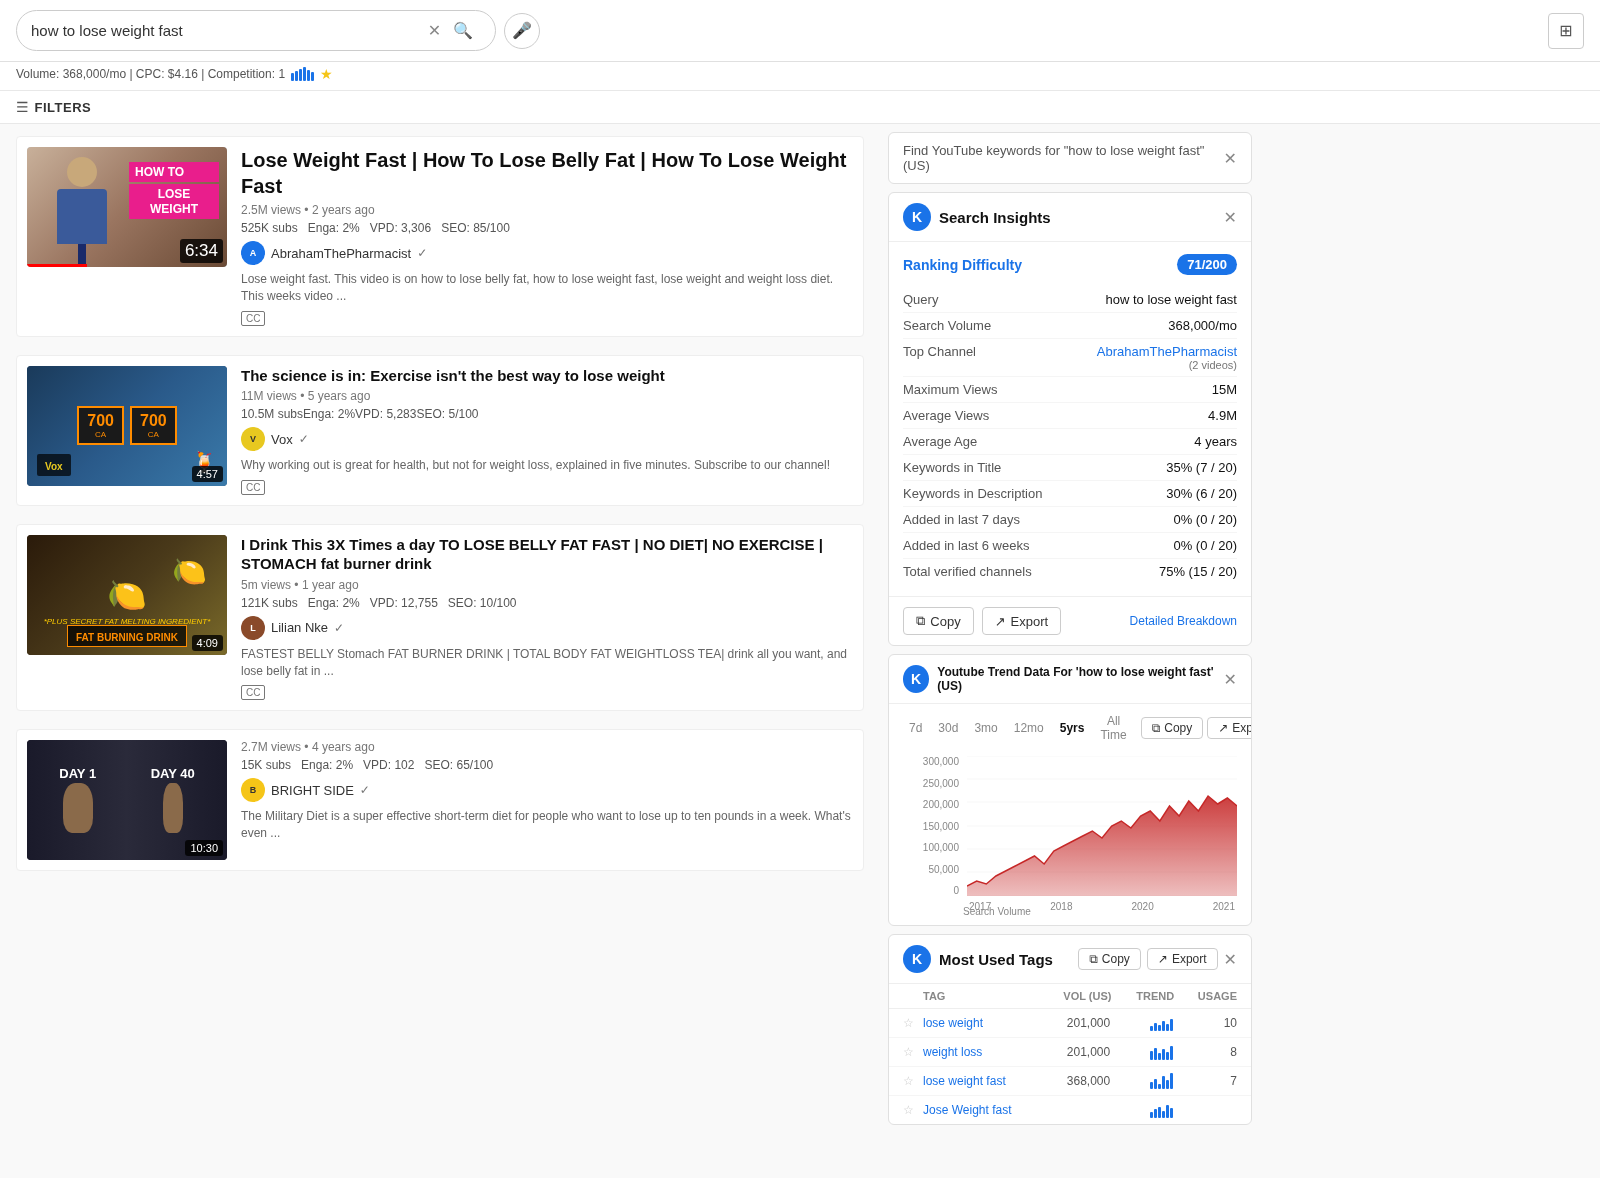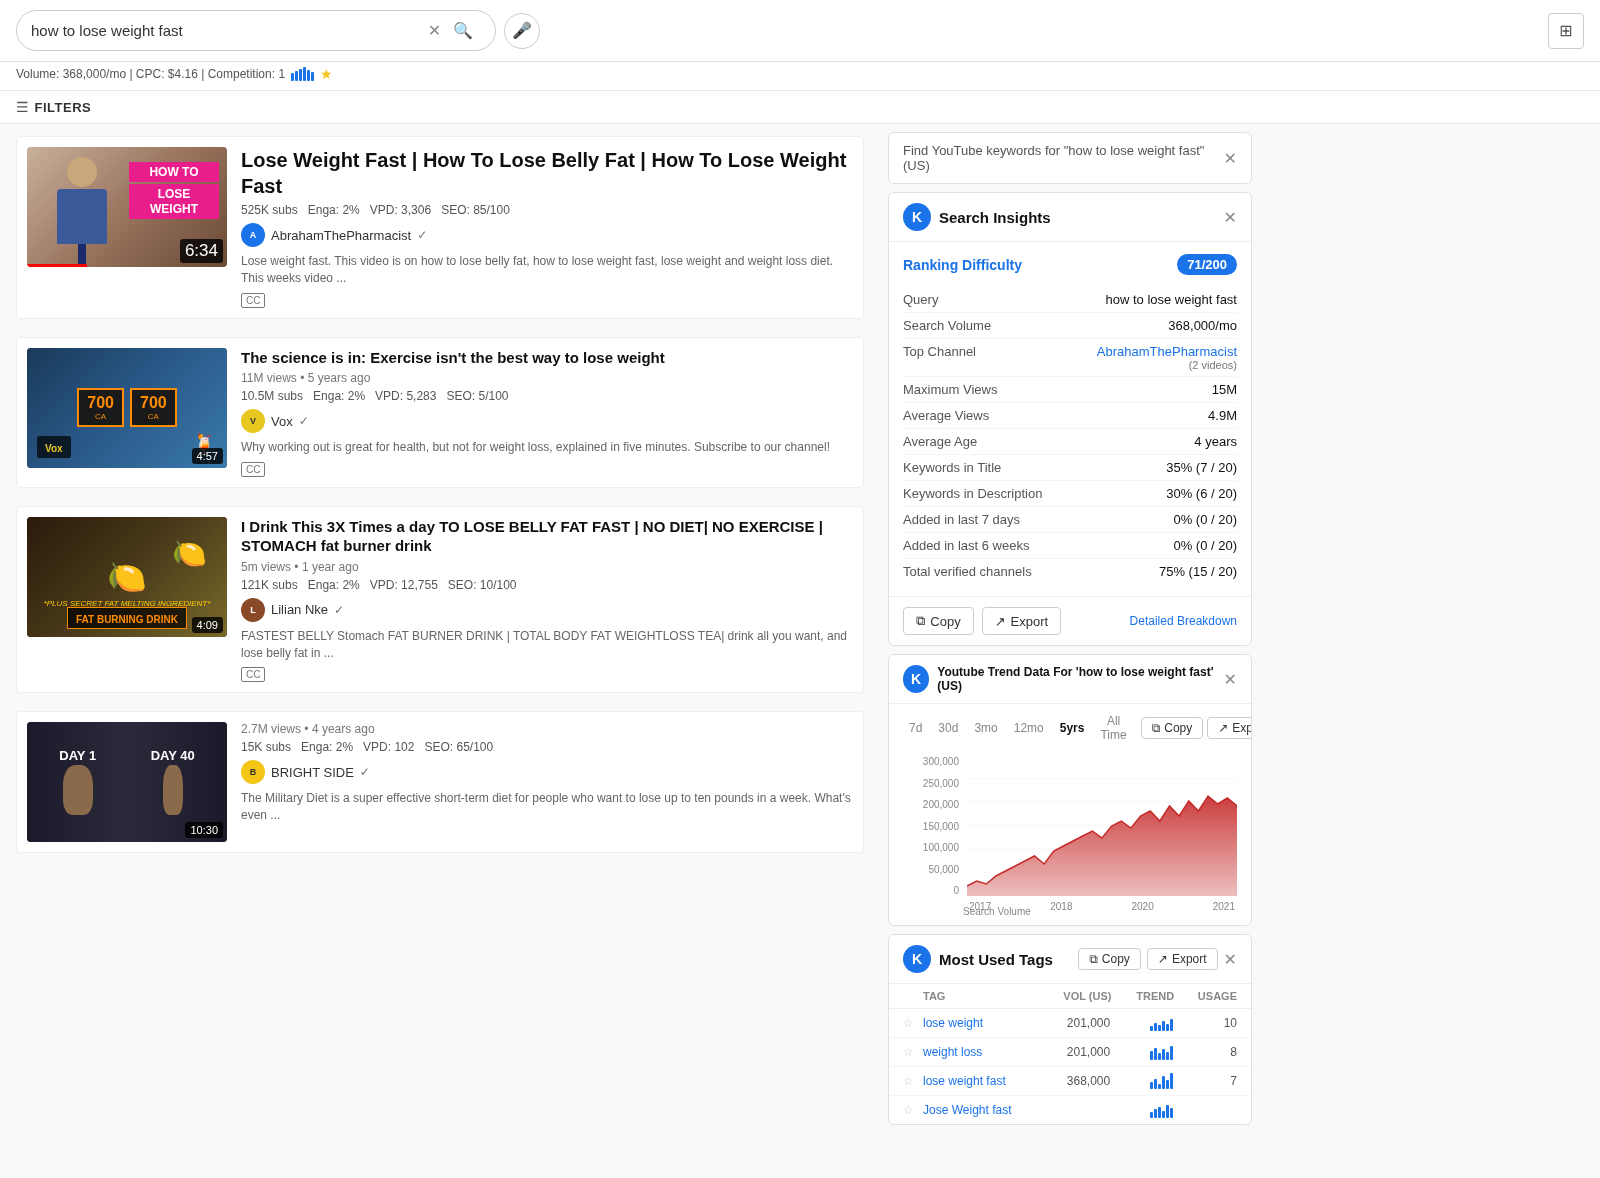--- a/index.html
+++ b/index.html
@@ -53,29 +53,32 @@
 
         <div style="width:100%; height:100%; background:linear-gradient(135deg, #c8b09a 0%, #9a7560 50%, #6a4a35 100%); position:relative; display:flex; align-items:center; justify-content:center;">
 
           <div style="position:absolute; left:20px; top:10px; width:70px; height:90px;">
             <div style="width:30px; height:30px; background:#c8a87a; border-radius:50%; margin:0 auto 2px;"></div>
             <div style="width:50px; height:55px; background:#3a5a9a; border-radius:4px 4px 0 0; margin:0 auto;"></div>
             <div style="width:8px; height:20px; background:#1a2a6a; margin:0 auto;"></div>
           </div>
 
           <div style="position:absolute; right:8px; top:15px; width:90px;">
-            <div style="background:#e91e8c; color:#fff; font-weight:900; font-size:12px; padding:3px 6px; text-align:center; line-height:1.2;">HOW TO</div>
+            <div style="background:#e91e8c; color:#fff; font-weight:900; font-size:12px; padding:3px 6px; line-height:1.2;">HOW TO</div>
             <div style="background:#e91e8c; color:#fff; font-weight:900; font-size:12px; padding:3px 6px; text-align:center; line-height:1.2; margin-top:2px;">LOSE WEIGHT</div>
           </div>
         </div>
         <div style="position:absolute; bottom:4px; right:4px; background:rgba(0,0,0,0.8); color:#fff; font-size:17px; padding:2px 5px; border-radius:3px;">6:34</div>
         <div style="position:absolute; bottom:0; left:0; width:30%; height:3px; background:red;"></div>
       </div>
       <div style="flex:1;">
         <div style="font-size:20px; font-weight:600; color:#0f0f0f; margin-bottom:4px; line-height:1.3; cursor:pointer;">Lose Weight Fast | How To Lose Belly Fat | How To Lose Weight Fast</div>
+        <div style="font-size:12px; color:#777; margin-bottom:4px;">
+          <span>2.5M views</span> • <span>2 years ago</span>
+        </div>
         <div style="font-size:12px; color:#555; margin-bottom:6px; display:flex; gap:10px; flex-wrap:wrap;">
           <span>525K subs</span>
           <span>Enga: 2%</span>
           <span>VPD: 3,306</span>
           <span>SEO: 85/100</span>
         </div>
         <div style="display:flex; align-items:center; gap:6px; margin-bottom:6px;">
           <div style="width:24px; height:24px; border-radius:50%; background:#1a73e8; display:flex; align-items:center; justify-content:center; color:#fff; font-size:9px; font-weight:bold;">A</div>
           <span style="font-size:13px; color:#333; font-weight:500; cursor:pointer;">AbrahamThePharmacist</span>
           <span style="color:#777; font-size:12px;">✓</span>
@@ -106,21 +109,21 @@
 
           <div style="position:absolute; bottom:12px; right:10px; font-size:20px;">🍹</div>
         </div>
         <div style="position:absolute; bottom:4px; right:4px; background:rgba(0,0,0,0.8); color:#fff; font-size:11px; padding:2px 5px; border-radius:3px;">4:57</div>
       </div>
       <div style="flex:1;">
         <div style="font-size:15px; font-weight:600; color:#0f0f0f; margin-bottom:4px; line-height:1.3; cursor:pointer;">The science is in: Exercise isn't the best way to lose weight</div>
         <div style="font-size:12px; color:#777; margin-bottom:4px;">
           <span>11M views</span> • <span>5 years ago</span>
         </div>
-        <div style="font-size:12px; color:#555; margin-bottom:6px; display:flex; gap:10px; flex-wrap:wrap;align-items:flex-end;">
+        <div style="font-size:12px; color:#555; margin-bottom:6px; display:flex; flex-wrap:wrap;align-items:flex-end;">
           <span>10.5M subs</span>
           <span>Enga: 2%</span>
           <span>VPD: 5,283</span>
           <span>SEO: 5/100</span>
         </div>
         <div style="display:flex; align-items:center; gap:6px; margin-bottom:6px;">
           <div style="width:24px; height:24px; border-radius:50%; background:#e8c820; display:flex; align-items:center; justify-content:center; color:#333; font-size:9px; font-weight:bold;">V</div>
           <span style="font-size:13px; color:#333; font-weight:500; cursor:pointer;">Vox</span>
           <span style="color:#777; font-size:12px;">✓</span>
         </div>

